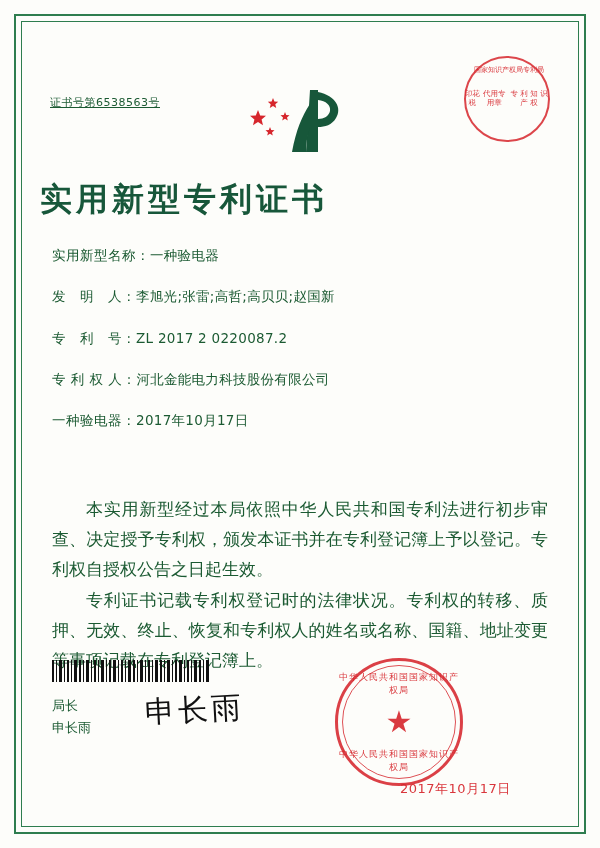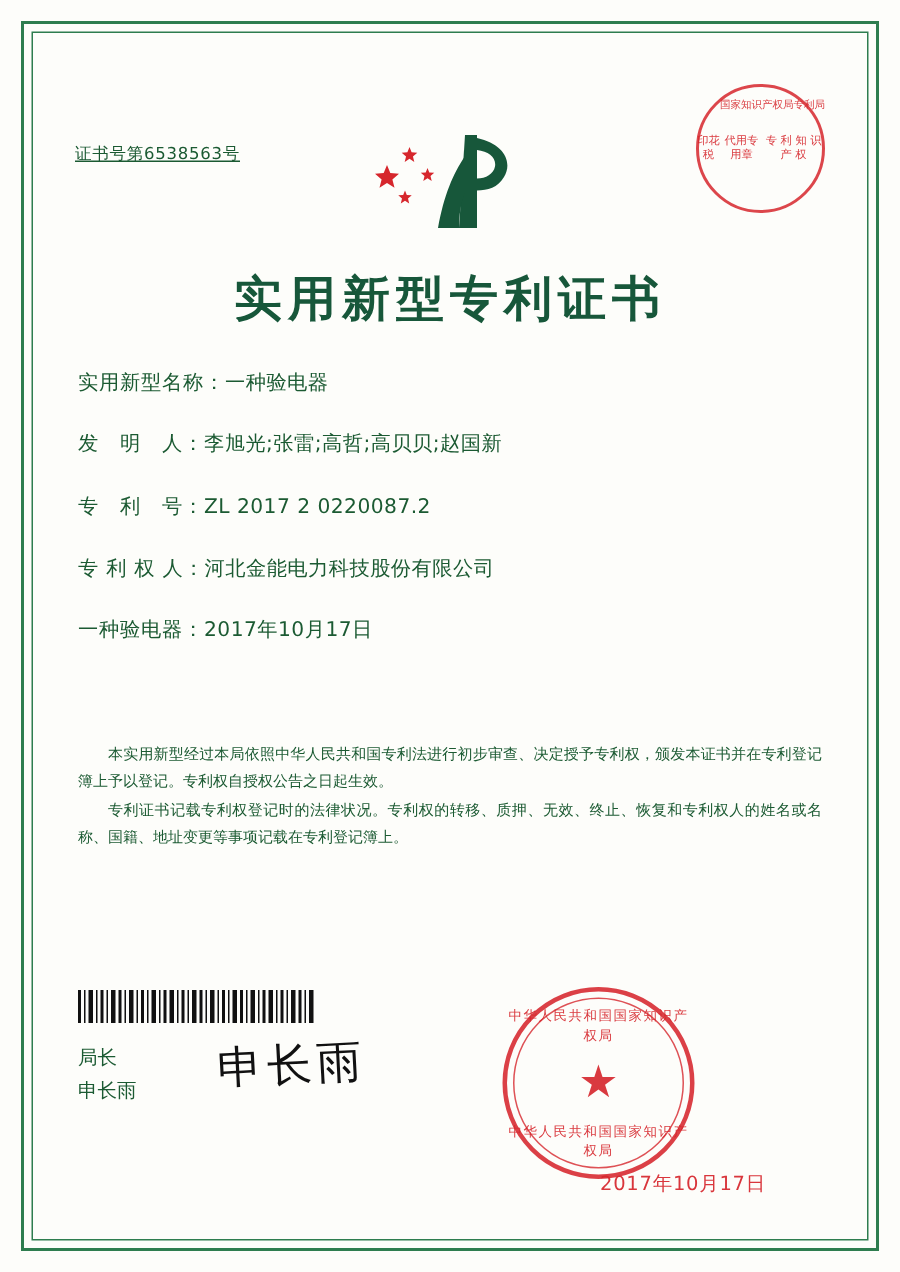--- a/index.html
+++ b/index.html
@@ -99,33 +99,32 @@
     align-items: center;
     justify-content: center;
     letter-spacing: 0px;
   }
   .seal-top .txt span { display: block; }
   .seal-top .arc {
     position: absolute;
     top: 9px;
     left: 4px;
     right: 0;
-    text-align: right;
+    text-align: center;
     color: #d6262c;
     font-size: 7px;
     opacity: 0.9;
   }
 
   
   .title {
     position: absolute;
     top: 138px;
     left: 0;
     right: 0;
-    text-align: center;
     font-family: "DejaVu Serif", "Liberation Serif", serif;
     font-weight: bold;
     font-size: 32px;
     letter-spacing: 4px;
     color: #17573a;
   }
 
   
   .fields {
     position: absolute;
@@ -142,21 +141,21 @@
   }
   .field .label { letter-spacing: 0.5px; }
   .field .value { letter-spacing: 0.3px; }
 
   
   .paras {
     position: absolute;
     top: 455px;
     left: 12px;
     right: 12px;
-    font-size: 10px;
+    font-size: 17px;
     line-height: 1.75;
     color: #1b5a32;
     text-align: justify;
   }
   .para { text-indent: 2em; margin: 0 0 2px 0; }
 
   
   .barcode {
     position: absolute;
     left: 12px;

